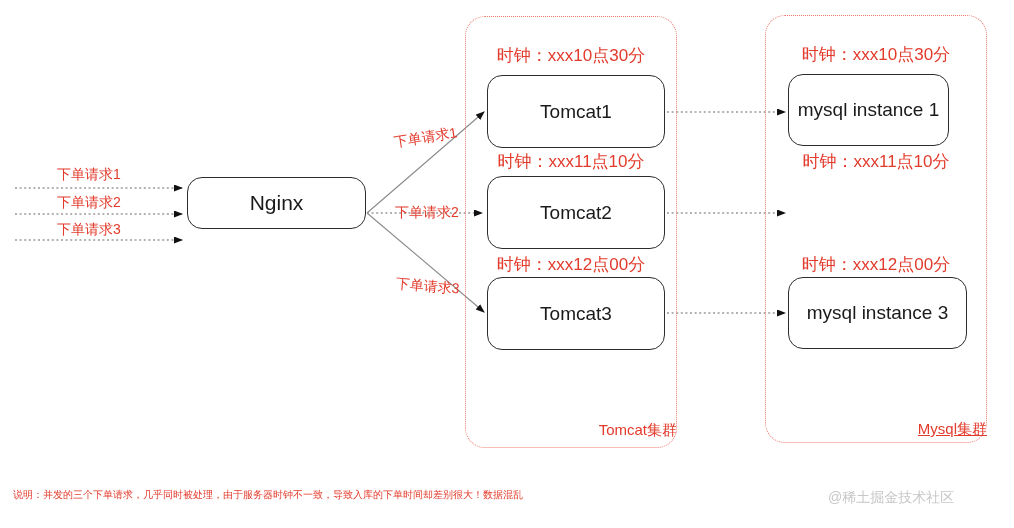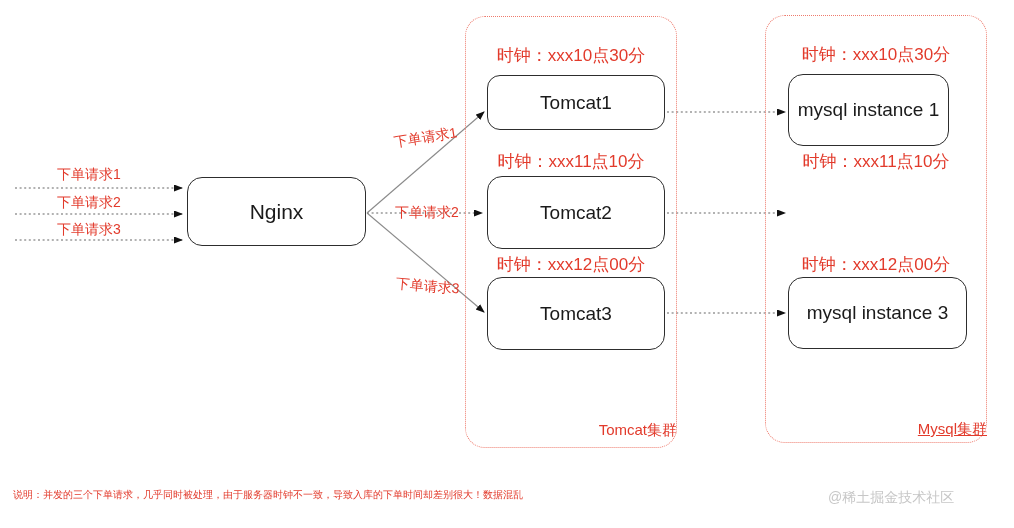--- a/index.html
+++ b/index.html
@@ -92,32 +92,32 @@
 
     <line x1="667" y1="112" x2="785" y2="112" stroke="#999999" stroke-width="1.4" stroke-dasharray="2 2.6" marker-end="url(#ah)"></line>
     <line x1="667" y1="213" x2="785" y2="213" stroke="#999999" stroke-width="1.4" stroke-dasharray="2 2.6" marker-end="url(#ah)"></line>
     <line x1="667" y1="313" x2="785" y2="313" stroke="#999999" stroke-width="1.4" stroke-dasharray="2 2.6" marker-end="url(#ah)"></line>
   </svg>
 
   <div class="lbl req" style="left:57px; top:166px;">下单请求1</div>
   <div class="lbl req" style="left:57px; top:194px;">下单请求2</div>
   <div class="lbl req" style="left:57px; top:221px;">下单请求3</div>
 
-  <div class="node" style="left:187px; top:177px; width:179px; height:69px;">
+  <div class="node" style="left:187px; top:177px; width:179px; height:52px;">
     <span class="node-text lg">Nginx</span>
   </div>
 
   <div class="lbl req rot-up" style="left:394px; top:134px;">下单请求1</div>
   <div class="lbl req" style="left:395px; top:204px;">下单请求2</div>
   <div class="lbl req rot-down" style="left:396px; top:275px;">下单请求3</div>
 
   <div class="cluster" style="left:465px; top:16px; width:212px; height:432px;"></div>
 
   <div class="clock" style="left:465px; top:46px; width:212px;">时钟：xxx10点30分</div>
-  <div class="node" style="left:487px; top:75px; width:178px; height:55px;border-radius:13px;">
+  <div class="node" style="left:487px; top:75px; width:178px; height:73px;">
     <span class="node-text">Tomcat1</span>
   </div>
 
   <div class="clock" style="left:465px; top:152px; width:212px;">时钟：xxx11点10分</div>
   <div class="node" style="left:487px; top:176px; width:178px; height:73px;">
     <span class="node-text">Tomcat2</span>
   </div>
 
   <div class="clock" style="left:465px; top:255px; width:212px;">时钟：xxx12点00分</div>
   <div class="node" style="left:487px; top:277px; width:178px; height:73px;text-align:right;">

